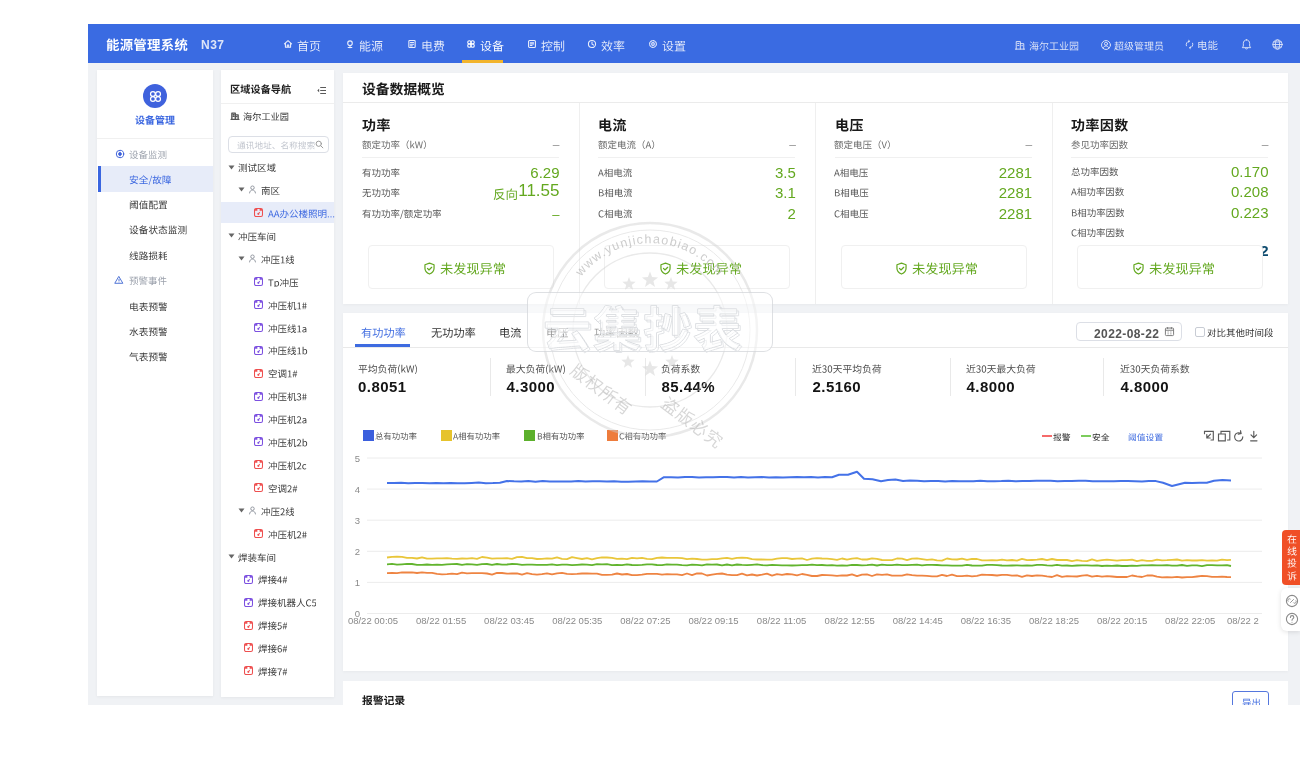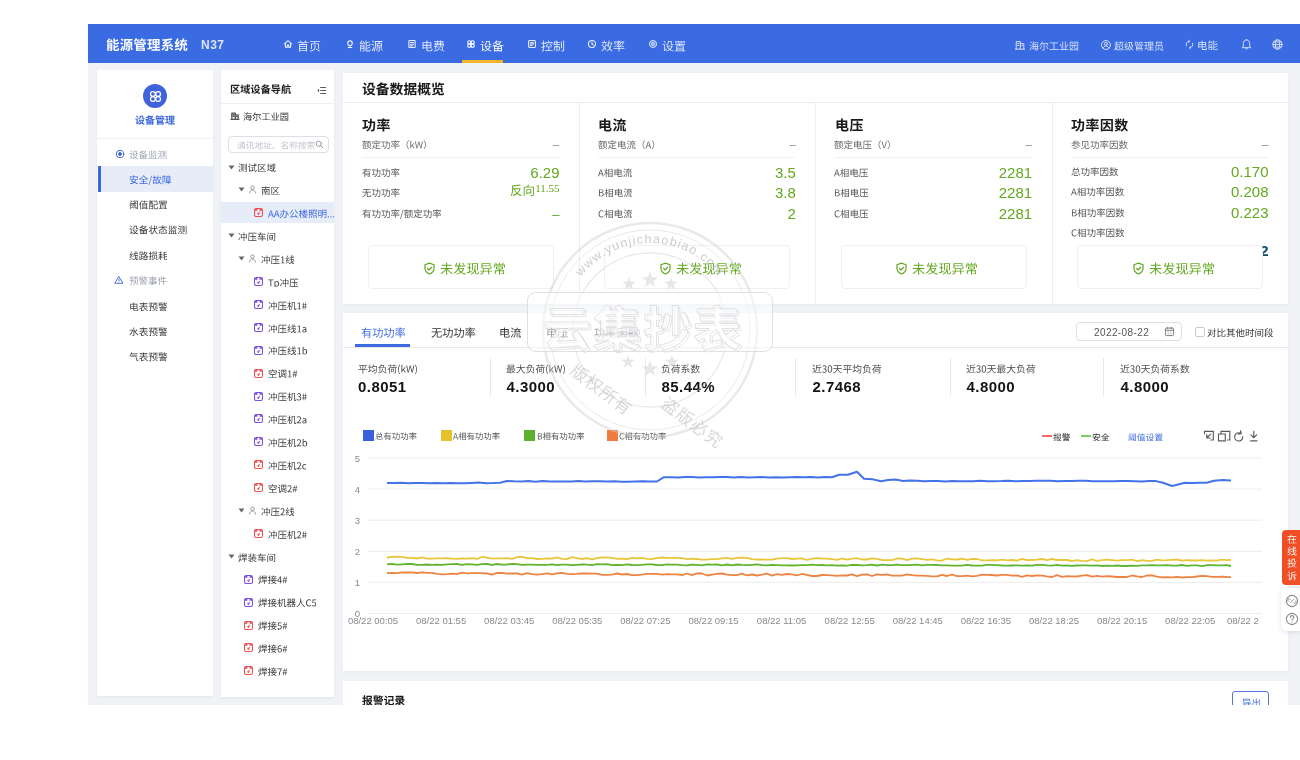--- a/index.html
+++ b/index.html
@@ -851,21 +851,21 @@
         <use href="#gr529f" x="1000"></use>
         <use href="#gr529f" x="2000"></use>
         <use href="#gr7387" x="3000"></use>
       </g>
     </svg></div>
 <div class="abs" style="right:740.5px;top:184.0px;line-height:0;white-space:nowrap"><svg class="zh " style="vertical-align:middle;" width="25.0" height="12.5" viewBox="0 0 25.0 12.5">
       <g fill="#63a81f" transform="translate(0,11.00) scale(0.0125,-0.0125)">
         <use href="#gr53cd" x="0"></use>
         <use href="#gr5411" x="1000"></use>
       </g>
-    </svg><span class="lat" style="font-size:11px;color:#63a81f;position:relative;top:-2.2px;font-family:Liberation Serif, serif">11.55</span></div>
+    </svg><span class="lat" style="font-size:17px;color:#63a81f;position:relative;top:-2.2px;font-family:Liberation Sans, sans-serif">11.55</span></div>
 <div class="abs" style="left:361.5px;top:209.2px;line-height:0;"><svg class="zh " style="vertical-align:middle;" width="79.7" height="9.5" viewBox="0 0 79.7 9.5">
       <g fill="#555" transform="translate(0,8.36) scale(0.0095,-0.0095)">
         <use href="#gr6709" x="0"></use>
         <use href="#gr529f" x="1000"></use>
         <use href="#gr529f" x="2000"></use>
         <use href="#gr7387" x="3000"></use>
         <use href="#gr002f" x="4000"></use>
         <use href="#gr989d" x="4392"></use>
         <use href="#gr5b9a" x="5392"></use>
         <use href="#gr529f" x="6392"></use>
@@ -916,21 +916,21 @@
     </svg></div>
 <div class="abs lat" style="right:504.2px;top:164.8px;font-size:15px;color:#63a81f;font-weight:400;letter-spacing:0">3.5</div>
 <div class="abs" style="left:597.8px;top:188.2px;line-height:0;"><svg class="zh " style="vertical-align:middle;" width="34.7" height="9.5" viewBox="0 0 34.7 9.5">
       <g fill="#555" transform="translate(0,8.36) scale(0.0095,-0.0095)">
         <use href="#gr0042" x="0"></use>
         <use href="#gr76f8" x="657"></use>
         <use href="#gr7535" x="1657"></use>
         <use href="#gr6d41" x="2657"></use>
       </g>
     </svg></div>
-<div class="abs lat" style="right:504.2px;top:185.2px;font-size:15px;color:#63a81f;font-weight:400;letter-spacing:0">3.8</div>
+<div class="abs lat" style="right:504.2px;top:185.2px;font-size:15px;color:#63a81f;font-weight:400;letter-spacing:0">3.1</div>
 <div class="abs" style="left:597.8px;top:209.2px;line-height:0;"><svg class="zh " style="vertical-align:middle;" width="34.6" height="9.5" viewBox="0 0 34.6 9.5">
       <g fill="#555" transform="translate(0,8.36) scale(0.0095,-0.0095)">
         <use href="#gr0043" x="0"></use>
         <use href="#gr76f8" x="638"></use>
         <use href="#gr7535" x="1638"></use>
         <use href="#gr6d41" x="2638"></use>
       </g>
     </svg></div>
 <div class="abs lat" style="right:504.2px;top:206.2px;font-size:15px;color:#63a81f;font-weight:400;letter-spacing:0">2</div>
 <div class="abs" style="left:604.3px;top:245px;width:186px;height:44px;border:1px solid #f0f0f0;border-radius:4px;background:#fff"></div>
@@ -1117,21 +1117,21 @@
     </svg></div>
 <div class="abs" style="left:594.0px;top:326.9px;line-height:0;"><svg class="zh " style="vertical-align:middle;" width="44.8" height="11.2" viewBox="0 0 44.8 11.2">
       <g fill="#333" transform="translate(0,9.86) scale(0.0112,-0.0112)">
         <use href="#gr529f" x="0"></use>
         <use href="#gr7387" x="1000"></use>
         <use href="#gr56e0" x="2000"></use>
         <use href="#gr6570" x="3000"></use>
       </g>
     </svg></div>
 <div class="abs" style="left:1076px;top:322px;width:106px;height:19px;border:1px solid #dcdfe6;border-radius:4px;background:#fff"></div>
-<div class="abs lat" style="left:1094.0px;top:327.8px;font-size:10px;color:#555;font-weight:400;letter-spacing:0.4px">2022-08-22</div>
+<div class="abs lat" style="left:1094.0px;top:327.8px;font-size:12px;color:#555;font-weight:700;letter-spacing:0.4px">2022-08-22</div>
 <svg class="abs" width="11" height="11" viewBox="0 0 14 14" style="left:1164px;top:326px" stroke="#777" stroke-width="1.2" fill="none">
 <rect x="1.8" y="2.6" width="10.4" height="9.6" rx="1.2"></rect>
     <path d="M1.8 5.4 H12.2 M4.6 1.4 V3.8 M9.4 1.4 V3.8"></path>
     <path d="M4.5 7.6 H6 M8 7.6 H9.5 M4.5 10 H6 M8 10 H9.5" stroke-width="1"></path>
   </svg>
 <div class="abs" style="left:1195px;top:327px;width:10px;height:10px;border:1px solid #c8ccd4;border-radius:2px;background:#fff"></div>
 <div class="abs" style="left:1206.5px;top:328.2px;line-height:0;"><svg class="zh " style="vertical-align:middle;" width="66.5" height="9.5" viewBox="0 0 66.5 9.5">
       <g fill="#333" transform="translate(0,8.36) scale(0.0095,-0.0095)">
         <use href="#gr5bf9" x="0"></use>
         <use href="#gr6bd4" x="1000"></use>
@@ -1182,21 +1182,21 @@
         <use href="#gr8fd1" x="0"></use>
         <use href="#gr0033" x="1000"></use>
         <use href="#gr0030" x="1555"></use>
         <use href="#gr5929" x="2110"></use>
         <use href="#gr5e73" x="3110"></use>
         <use href="#gr5747" x="4110"></use>
         <use href="#gr8d1f" x="5110"></use>
         <use href="#gr8377" x="6110"></use>
       </g>
     </svg></div>
-<div class="abs lat" style="left:812.5px;top:379.2px;font-size:15px;color:#141414;font-weight:700;letter-spacing:0.45px">2.7468</div>
+<div class="abs lat" style="left:812.5px;top:379.2px;font-size:15px;color:#141414;font-weight:700;letter-spacing:0.45px">2.5160</div>
 <div class="abs" style="left:966.0px;top:364.1px;line-height:0;"><svg class="zh " style="vertical-align:middle;" width="69.7" height="9.8" viewBox="0 0 69.7 9.8">
       <g fill="#4a4a4a" transform="translate(0,8.62) scale(0.0098,-0.0098)">
         <use href="#gr8fd1" x="0"></use>
         <use href="#gr0033" x="1000"></use>
         <use href="#gr0030" x="1555"></use>
         <use href="#gr5929" x="2110"></use>
         <use href="#gr6700" x="3110"></use>
         <use href="#gr5927" x="4110"></use>
         <use href="#gr8d1f" x="5110"></use>
         <use href="#gr8377" x="6110"></use>

